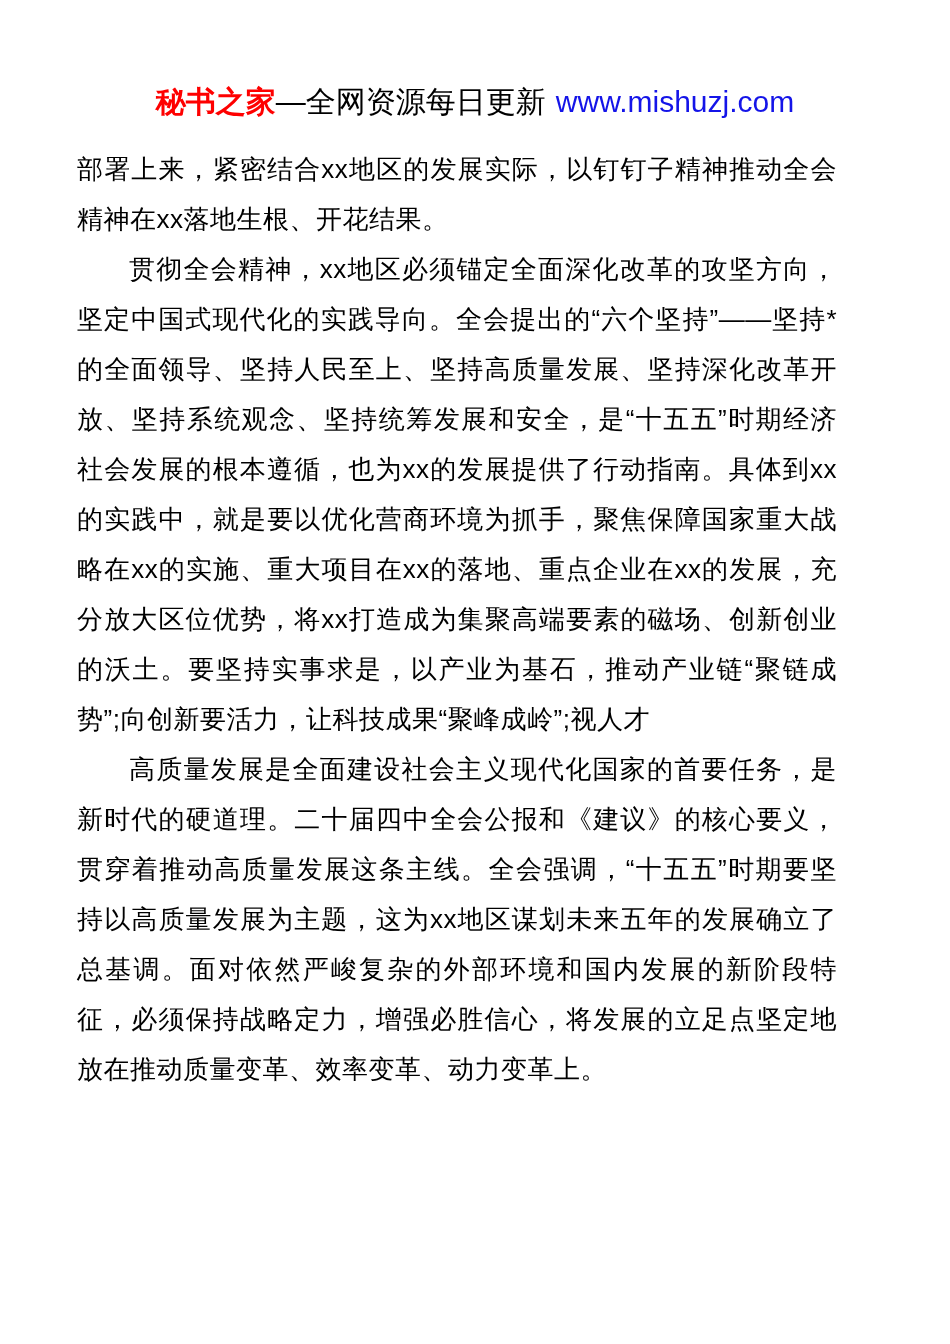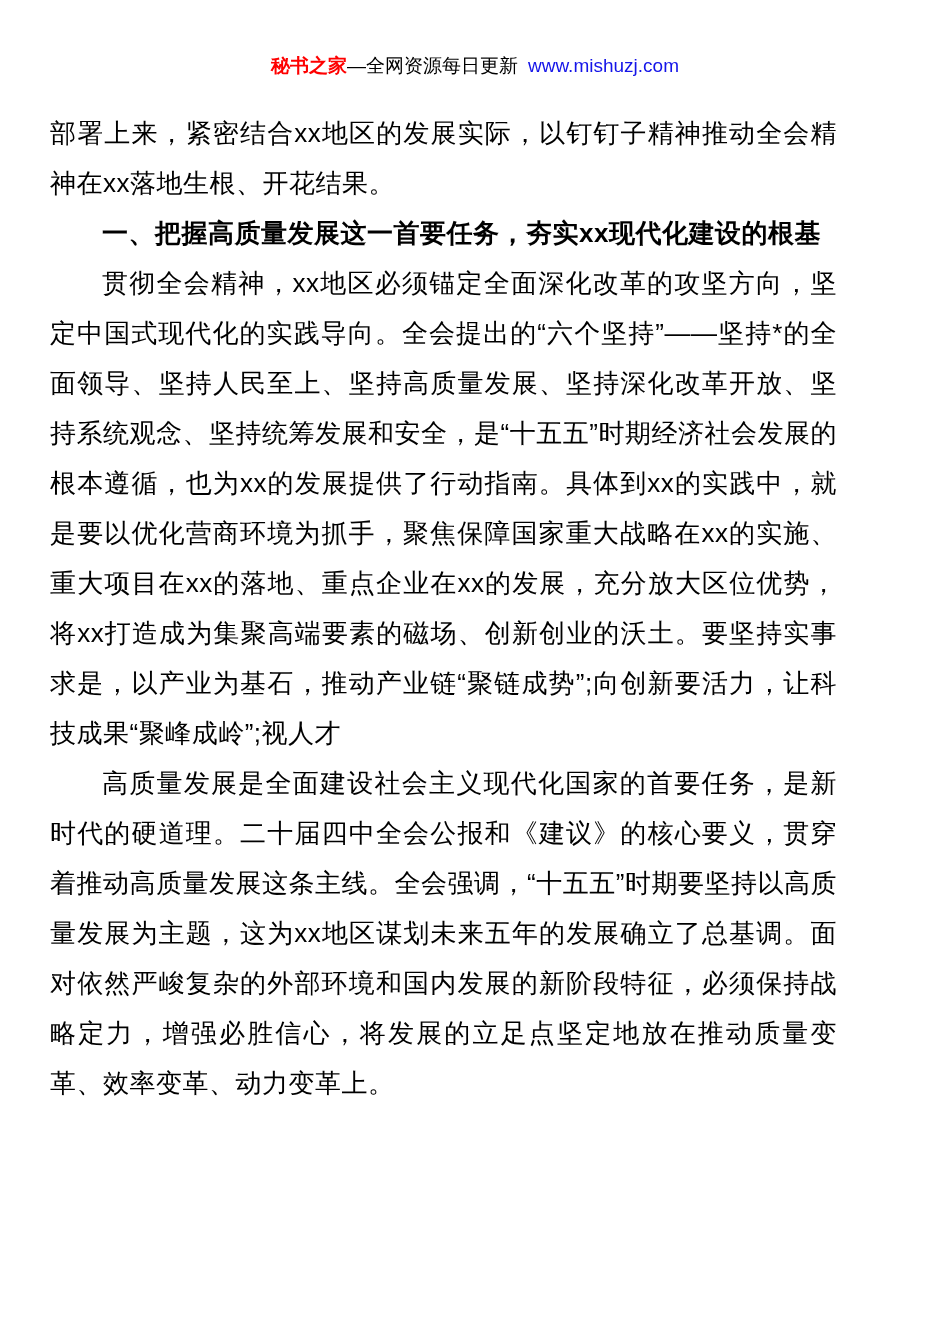--- a/index.html
+++ b/index.html
@@ -11,43 +11,43 @@
     position: relative;
     width: 950px;
     height: 1344px;
     margin: 0 auto;
     background: #ffffff;
     overflow: hidden;
     font-family: "Liberation Sans", "DejaVu Sans", sans-serif;
     color: #000000;
   }
   .site-header {
-    padding-top: 48px;
+    padding-top: 84px;
     text-align: center;
-    font-size: 19px;
+    font-size: 30px;
     line-height: 36px;
     white-space: nowrap;
   }
   .site-name {
     color: #fe0000;
     font-weight: 700;
   }
   .header-tagline {
     color: #000000;
     font-weight: 400;
   }
   .header-url {
     color: #1414e8;
     font-weight: 400;
     text-decoration: none;
     cursor: pointer;
     margin-left: 10px;
   }
   .doc-body {
-    margin: 24px 113px 0 50px;
+    margin: 24px 113px 0 77px;
     font-size: 26px;
     line-height: 50px;
     text-align: justify;
     text-justify: inter-ideograph;
     letter-spacing: 0.5px;
   }
   .doc-body p {
     margin: 0;
     padding: 0;
   }
@@ -68,20 +68,19 @@
 
 <div class="page">
 
   <div class="site-header">
     <span class="site-name">秘书之家</span><span class="header-tagline">—全网资源每日更新</span><span class="header-url">www.mishuzj.com</span>
   </div>
 
   <div class="doc-body">
     <p>部署上来，紧密结合xx地区的发展实际，以钉钉子精神推动全会精神在xx落地生根、开花结果。</p>
 
-    <p class="section-heading">一、把握高质量发展这一首要任务，夯实xx现代化建设的根基</p>
 
     <p class="para-indent">贯彻全会精神，xx地区必须锚定全面深化改革的攻坚方向，坚定中国式现代化的实践导向。全会提出的“六个坚持”——坚持*的全面领导、坚持人民至上、坚持高质量发展、坚持深化改革开放、坚持系统观念、坚持统筹发展和安全，是“十五五”时期经济社会发展的根本遵循，也为xx的发展提供了行动指南。具体到xx的实践中，就是要以优化营商环境为抓手，聚焦保障国家重大战略在xx的实施、重大项目在xx的落地、重点企业在xx的发展，充分放大区位优势，将xx打造成为集聚高端要素的磁场、创新创业的沃土。要坚持实事求是，以产业为基石，推动产业链“聚链成势”;向创新要活力，让科技成果“聚峰成岭”;视人才</p>
 
     <p class="para-indent">高质量发展是全面建设社会主义现代化国家的首要任务，是新时代的硬道理。二十届四中全会公报和《建议》的核心要义，贯穿着推动高质量发展这条主线。全会强调，“十五五”时期要坚持以高质量发展为主题，这为xx地区谋划未来五年的发展确立了总基调。面对依然严峻复杂的外部环境和国内发展的新阶段特征，必须保持战略定力，增强必胜信心，将发展的立足点坚定地放在推动质量变革、效率变革、动力变革上。</p>
   </div>
 
 </div>
 
 </body></html>

